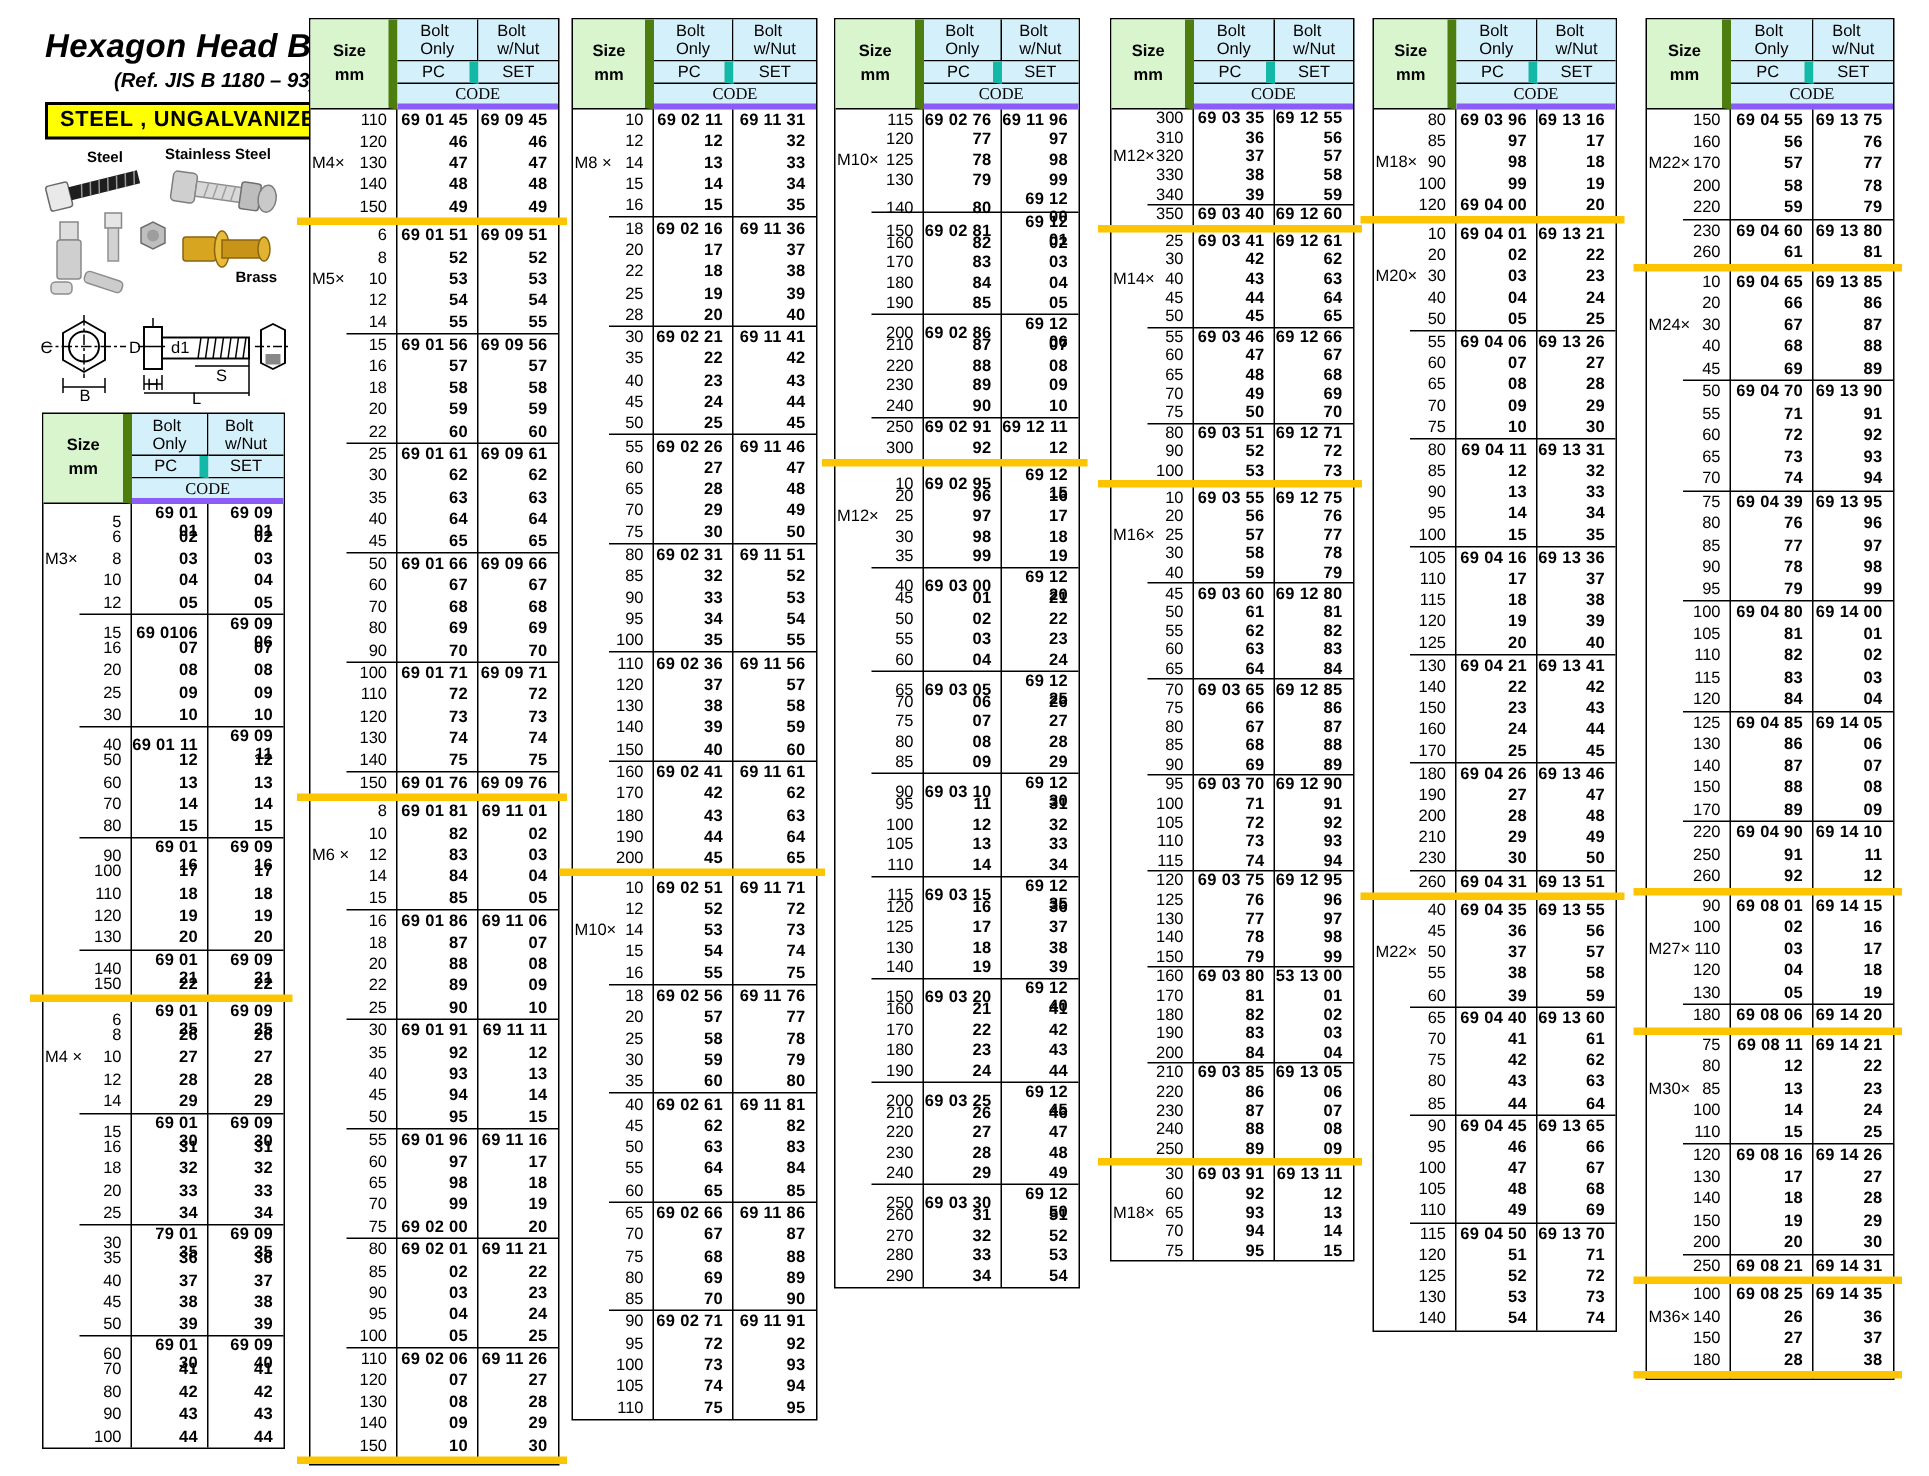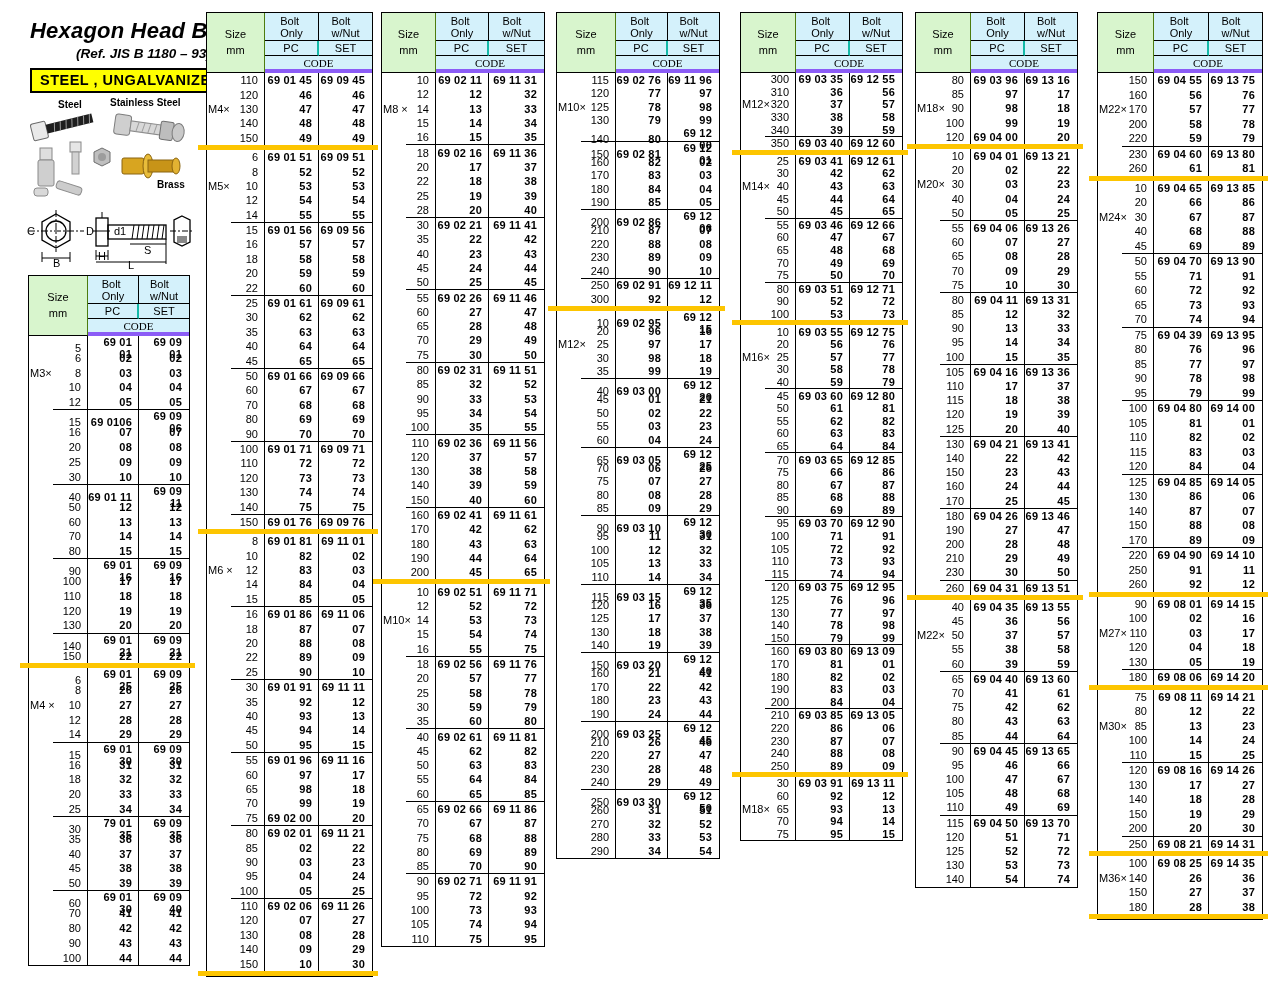--- a/index.html
+++ b/index.html
@@ -14,28 +14,28 @@
   .photos{position:absolute;left:26px;top:96px;}
   .diagram{position:absolute;left:26px;top:208px;}
   .photos text,.diagram text{font-family:"Liberation Sans",sans-serif;}
   .plabel{font-size:10px;font-weight:bold;}
   .dlabel{font-size:11px;}
   
   .btable{position:absolute;border:1px solid #000;background:#fff;font-size:11px;
           width:calc(var(--sw) + var(--pw) + var(--tw));}
   .thead{display:grid;grid-template-columns:var(--sw) var(--pw) var(--tw);grid-template-rows:28px 15px 17px;}
   .cell{box-sizing:border-box;}
-  .size-h{grid-row:1/4;grid-column:1;background:var(--green);border-right:1px solid #4d7c0f;border-bottom:1px solid #000;
-          display:flex;align-items:center;justify-content:center;text-align:center;white-space:pre-line;line-height:1.45;}
+  .size-h{grid-row:1/4;grid-column:1;background:var(--green);border-right:6px solid #4d7c0f;border-bottom:1px solid #000;
+          display:flex;align-items:center;justify-content:center;text-align:center;white-space:pre-line;line-height:1.45;font-weight:bold;}
   .bolt-h{background:var(--cyan);border-bottom:1px solid #000;display:flex;align-items:center;justify-content:center;
           text-align:left;white-space:pre-line;line-height:1.1;padding-top:1px;}
   .b1{grid-column:2;grid-row:1;border-right:1px solid #000;}
   .b2{grid-column:3;grid-row:1;}
   .pcset{background:var(--cyan);border-bottom:1px solid #000;display:flex;align-items:center;justify-content:center;}
-  .p1{grid-column:2;grid-row:2;border-right:2px solid #14b8a6;}
+  .p1{grid-column:2;grid-row:2;border-right:6px solid #14b8a6;}
   .p2{grid-column:3;grid-row:2;}
   .codeh{grid-column:2/4;grid-row:3;background:var(--cyan);border-bottom:4px solid #8b5cf6;
          display:flex;align-items:center;justify-content:center;font-family:Liberation Serif, serif;}
   .tbody{position:relative;}
   .vline{position:absolute;top:0;bottom:0;width:1px;background:#000;z-index:1;}
   .v1{left:calc(var(--sw) - 1px);}
   .v2{left:calc(var(--sw) + var(--pw) - 1px);}
   .trow{display:grid;grid-template-columns:var(--sw) var(--pw) var(--tw);height:var(--rh);align-items:center;}
   .csize{position:relative;text-align:right;padding-right:7px;}
   .slabel{position:absolute;left:1px;top:50%;transform:translateY(-50%);font-size:11px;white-space:nowrap;}
@@ -2141,21 +2141,21 @@
           </div>
           <div class="cell code">79</div>
           <div class="cell code">99</div>
         </div>
         <div class="sep-black"></div>
         <div class="trow">
           <div class="cell csize">
             <div class="num">160</div>
           </div>
           <div class="cell code">69 03 80</div>
-          <div class="cell code">69 13 09</div>
+          <div class="cell code">53 13 00</div>
         </div>
         <div class="trow">
           <div class="cell csize">
             <div class="num">170</div>
           </div>
           <div class="cell code">81</div>
           <div class="cell code">01</div>
         </div>
         <div class="trow">
           <div class="cell csize">

